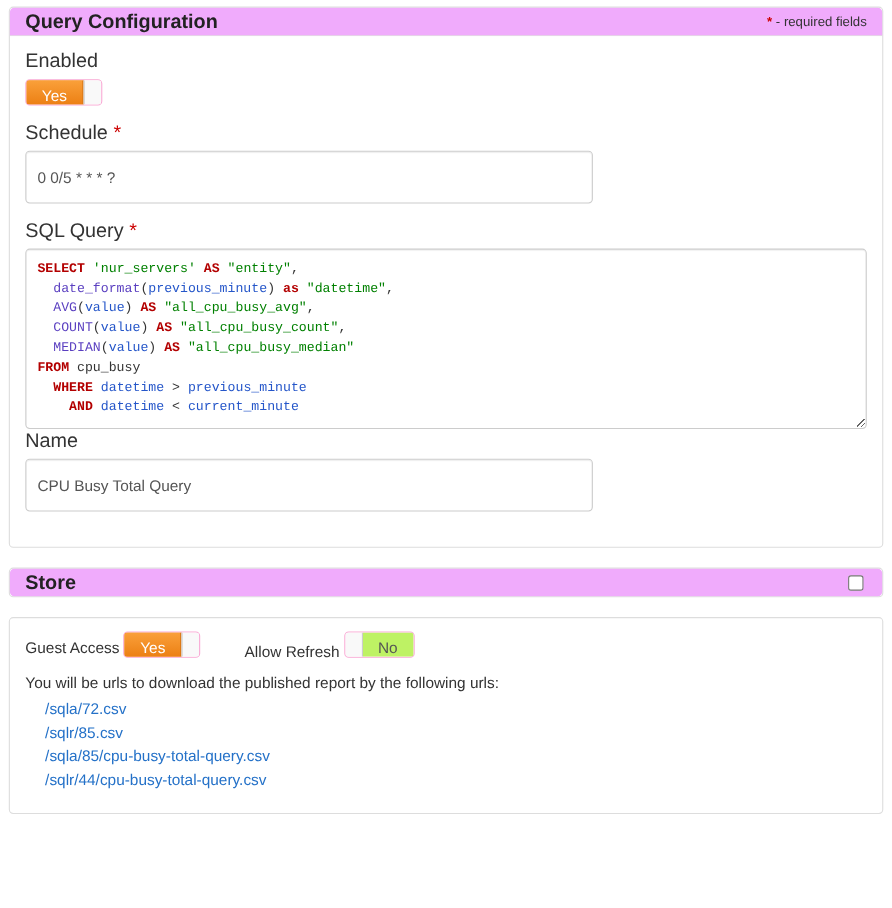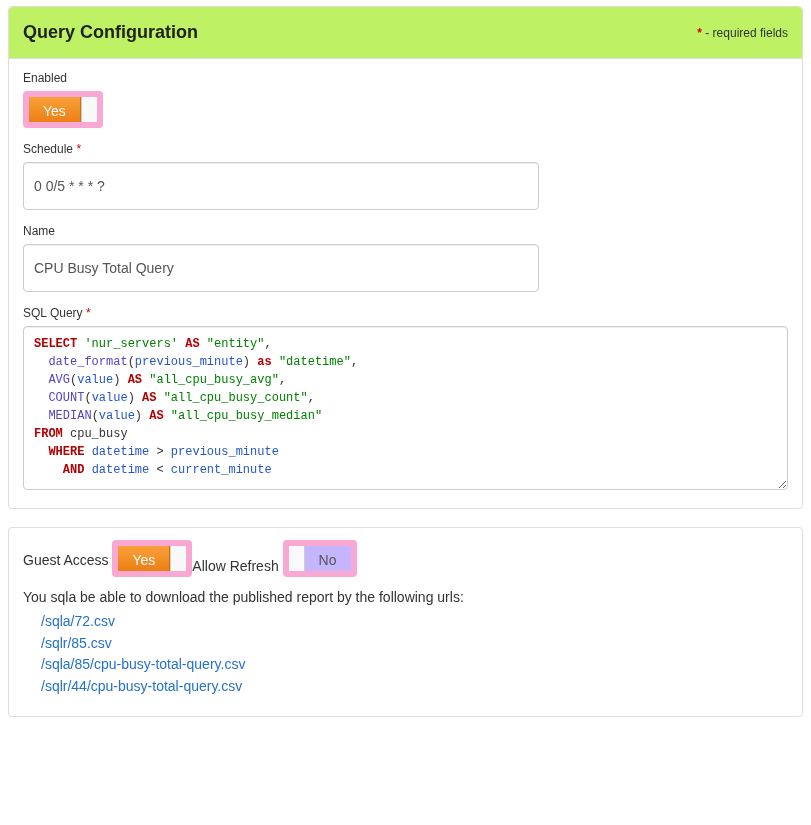--- a/index.html
+++ b/index.html
@@ -11,64 +11,64 @@
     background: #fff;
   }
   .page { width: 811px; padding: 6px 8px; }
   .panel {
     border: 1px solid #ddd;
     border-radius: 4px;
     margin-bottom: 18px;
     background: #fff;
   }
   .panel-header {
-    background: #bef264;
+    background: #f0abfc;
     border-bottom: 1px solid #ddd;
     border-radius: 4px 4px 0 0;
-    padding: 15px 14px;
+    padding: 2px 14px;
     display: flex;
     align-items: center;
     justify-content: space-between;
   }
   .panel-header.collapsed {
     border-bottom: none;
     border-radius: 4px;
   }
   .panel-title {
     font-size: 18px;
     font-weight: bold;
     color: #222;
   }
   .req-note { font-size: 12px; color: #333; }
   .req-note .star { color: #cc0000; font-weight: bold; }
   .panel-body { padding: 12px 14px 18px; }
   .form-row { margin-bottom: 14px; }
   .form-row .lbl {
     display: block;
-    font-size: 12px;
+    font-size: 18px;
     color: #333;
     margin-bottom: 6px;
   }
   .star { color: #cc0000; }
   .text-input {
     width: 516px;
     height: 48px;
     padding: 6px 10px;
     font-size: 14px;
     color: #555;
     border: 1px solid #ccc;
     border-radius: 4px;
     box-shadow: inset 0 1px 1px rgba(0,0,0,0.07);
   }
   .toggle-btn {
     display: inline-flex;
-    border: 6px solid #f9a8d4;
+    border: 1px solid #f9a8d4;
     border-radius: 4px;
     overflow: hidden;
-    height: 37px;
+    height: 24px;
     line-height: 28px;
     cursor: pointer;
   }
   .toggle-btn .seg {
     padding: 0 14px;
     font-size: 14px;
     background: #f5f5f5;
     color: #555;
   }
   .toggle-btn.on .seg-on {
@@ -77,21 +77,21 @@
     color: #fff;
     border-right: 1px solid #d07012;
   }
   .toggle-btn .handle {
     width: 16px;
     background: #f9f9f9;
     border-left: 1px solid #ccc;
   }
   .toggle-btn.off .handle { border-left: none; border-right: 1px solid #ccc; order: -1; }
   .toggle-btn.off .seg-off {
-    background: #c4b5fd;
+    background: #bef264;
     color: #555;
   }
   .code-area {
     width: 100%;
     border: 1px solid #ccc;
     border-radius: 4px;
     padding: 8px 10px 10px;
     font-family: Menlo, Monaco, Consolas, "Courier New", monospace;
     font-size: 12px;
     line-height: 1.5;
@@ -102,21 +102,21 @@
     box-shadow: inset 0 1px 1px rgba(0,0,0,0.07);
   }
   .kw { color: #b30000; font-weight: bold; }
   .str { color: #008000; }
   .fn  { color: #5a3fc0; }
   .col { color: #2556c9; }
   .hdr-checkbox {
     width: 14px; height: 14px;
     accent-color: #2b73df;
   }
-  .inline-group { display: flex; }
+  .inline-group { display: flex; gap: 40px; }
   .publish-note {
     margin: 12px 0 6px;
     font-size: 14px;
     color: #333;
   }
   .url-list { padding-left: 18px; }
   .url-list a {
     display: block;
     color: #2471c8;
     text-decoration: none;
@@ -139,43 +139,49 @@
       <span class="lbl">Enabled</span>
       <div class="toggle-btn on">
         <span class="seg seg-on">Yes</span>
         <span class="handle"></span>
       </div>
     </div>
 
     <div class="form-row">
       <span class="lbl"><span>Schedule</span> <span class="star">*</span></span>
       <input type="text" class="text-input" value="0 0/5 * * * ?" style="">
-    </div>
-
-    <div class="form-row">
-      <span class="lbl">Name</span>
-      <input type="text" class="text-input" value="CPU Busy Total Query" style="">
     </div>
 
     <div class="form-row" style="margin-bottom:0">
       <span class="lbl"><span>SQL Query</span> <span class="star">*</span></span>
       <div class="code-area"><span class="kw">SELECT</span> <span class="str">'nur_servers'</span> <span class="kw">AS</span> <span class="str">"entity"</span><span>,</span>
   <span class="fn">date_format</span><span>(</span><span class="col">previous_minute</span><span>)</span> <span class="kw">as</span> <span class="str">"datetime"</span><span>,</span>
   <span class="fn">AVG</span><span>(</span><span class="col">value</span><span>)</span> <span class="kw">AS</span> <span class="str">"all_cpu_busy_avg"</span><span>,</span>
   <span class="fn">COUNT</span><span>(</span><span class="col">value</span><span>)</span> <span class="kw">AS</span> <span class="str">"all_cpu_busy_count"</span><span>,</span>
   <span class="fn">MEDIAN</span><span>(</span><span class="col">value</span><span>)</span> <span class="kw">AS</span> <span class="str">"all_cpu_busy_median"</span>
 <span class="kw">FROM</span><span> cpu_busy</span>
   <span class="kw">WHERE</span> <span class="col">datetime</span><span> &gt; </span><span class="col">previous_minute</span>
     <span class="kw">AND</span> <span class="col">datetime</span><span> &lt; </span><span class="col">current_minute</span></div>
     </div>
 
-  </div>
-</div>
-
-
+    <div class="form-row">
+      <span class="lbl">Name</span>
+      <input type="text" class="text-input" value="CPU Busy Total Query" style="">
+    </div>
+
+  </div>
+</div>
+
+
+<div class="panel">
+  <div class="panel-header collapsed">
+    <span class="panel-title">Store</span>
+    <input type="checkbox" class="hdr-checkbox" style="">
+  </div>
+</div>
 
 <div class="panel">
   <div class="panel-body">
 
     <div class="inline-group">
       <div>
         <span class="lbl">Guest Access</span>
         <div class="toggle-btn on">
           <span class="seg seg-on">Yes</span>
           <span class="handle"></span>
@@ -183,21 +189,21 @@
       </div>
       <div>
         <span class="lbl">Allow Refresh</span>
         <div class="toggle-btn off">
           <span class="handle"></span>
           <span class="seg seg-off">No</span>
         </div>
       </div>
     </div>
 
-    <div class="publish-note">You sqla be able to download the published report by the following urls:</div>
+    <div class="publish-note">You will be urls to download the published report by the following urls:</div>
     <div class="url-list">
       <a href="#">/sqla/72.csv</a>
       <a href="#">/sqlr/85.csv</a>
       <a href="#">/sqla/85/cpu-busy-total-query.csv</a>
       <a href="#">/sqlr/44/cpu-busy-total-query.csv</a>
     </div>
 
   </div>
 </div>
 

